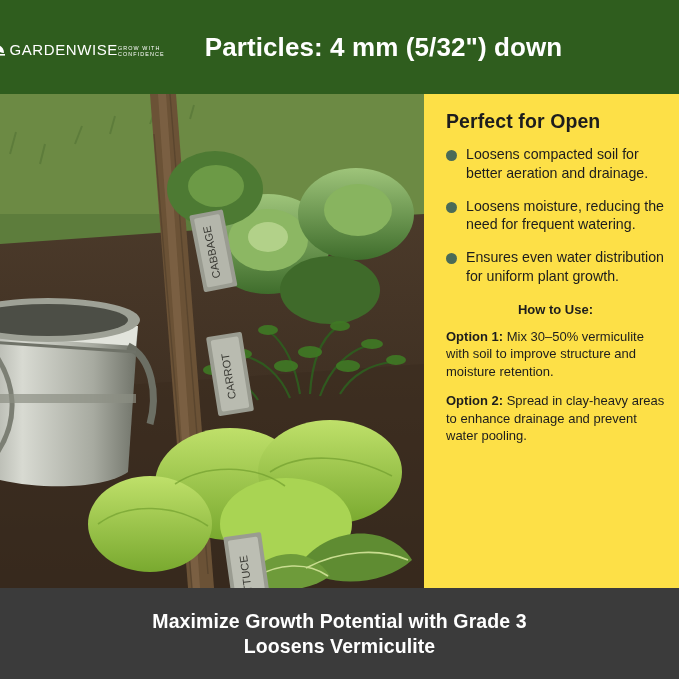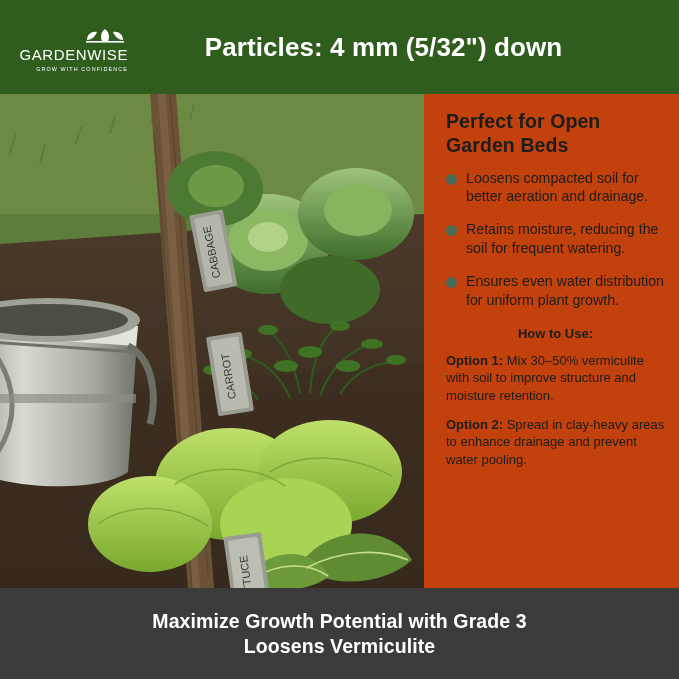--- a/index.html
+++ b/index.html
@@ -21,22 +21,21 @@
     left: 0; top: 0;
     width: 679px; height: 94px;
     background: #2f5d1e;
     display: flex;
     align-items: center;
   }
   .brand {
     width: 128px;
     height: 94px;
     display: flex;
-    flex-direction: column;
-    align-items: flex-end;
+    align-items: center;
     justify-content: center;
     color: #ffffff;
     padding-top: 4px;
   }
   .brand-sprout {
     width: 46px; height: 18px;
     position: relative;
     margin-bottom: 3px;
   }
   .brand-name {
@@ -78,21 +77,21 @@
     overflow: hidden;
     background: #4a6b33;
   }
   .photo svg { display: block; }
 
   
   .panel {
     position: absolute;
     left: 424px; top: 94px;
     width: 255px; height: 494px;
-    background: #c2410c;
+    background: #fde047;
     padding: 16px 14px 10px 22px;
   }
   .panel h2 {
     color: #1d1d1d;
     font-size: 19.5px;
     font-weight: bold;
     line-height: 1.22;
     margin-bottom: 11px;
     letter-spacing: 0.1px;
   }
@@ -296,30 +295,29 @@
           <rect x="234" y="444" width="30" height="80" rx="2" fill="#bcbeb3"></rect>
           <text x="249" y="488" font-family="Liberation Sans, sans-serif" font-size="11" fill="#3a3a34" text-anchor="middle" transform="rotate(-90 249 486)">LETTUCE</text>
         </g>
       </g>
     </svg>
   </div>
 
   <div class="panel">
     <h2>
       <span>Perfect for Open</span><br>
-      <span>Garden Beds</span>
     </h2>
 
     <div class="benefit">
       <span class="bullet-dot"></span>
       <span class="benefit-text">Loosens compacted soil for better aeration and drainage.</span>
     </div>
     <div class="benefit">
       <span class="bullet-dot"></span>
-      <span class="benefit-text">Retains moisture, reducing the soil for frequent watering.</span>
+      <span class="benefit-text">Loosens moisture, reducing the need for frequent watering.</span>
     </div>
     <div class="benefit">
       <span class="bullet-dot"></span>
       <span class="benefit-text">Ensures even water distribution for uniform plant growth.</span>
     </div>
 
     <div class="howto-title">How to Use:</div>
 
     <p class="option">
       <b>Option 1:</b><span> Mix 30–50% vermiculite with soil to improve structure and moisture retention.</span>

